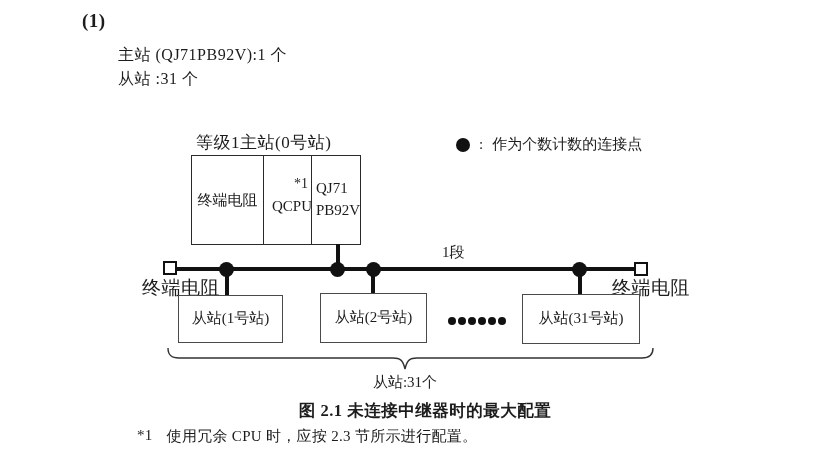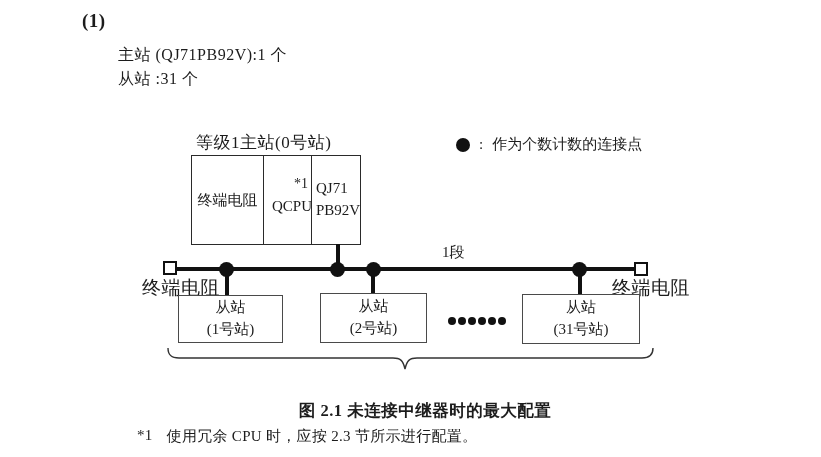--- a/index.html
+++ b/index.html
@@ -25,21 +25,21 @@
   .qcpu-txt{position:absolute;left:8px;top:42px;}
   .note-ref{position:absolute;right:3px;top:20px;font-size:14px;}
   
   .busline{left:170px;top:267px;width:471px;height:4px;background:#111;}
   .drop{width:4px;background:#111;}
   .cdot{width:15px;height:15px;border-radius:50%;background:#111;}
   .term-sq{width:10px;height:10px;background:#fff;border:2px solid #111;}
   .term-label{font-size:19px;letter-spacing:0.5px;}
   #segment-label{left:442px;top:243px;font-size:15px;}
   
-  .slave-box{border:1.5px solid #4a4a4a;box-sizing:border-box;display:flex;flex-direction:column;
+  .slave-box{border:1.5px solid #4a4a4a;box-sizing:border-box;display:flex;flex-direction:row;
     align-items:center;justify-content:center;font-size:15px;line-height:1.45;background:#fff;text-align:center;}
   #slave1{left:178px;top:295px;width:105px;height:48px;}
   #slave2{left:320px;top:293px;width:107px;height:50px;}
   #slave3{left:522px;top:294px;width:118px;height:50px;}
   
   #ellipsis{left:448px;top:317px;display:flex;gap:2px;align-items:center;}
   .edot{width:8px;height:8px;border-radius:50%;background:#111;display:inline-block;}
   
   #brace{left:160px;top:344px;}
   #slave-total{left:340px;top:373px;width:130px;text-align:center;font-size:15px;}
@@ -114,20 +114,21 @@
       <span class="edot"></span>
       <span class="edot"></span>
       <span class="edot"></span>
       <span class="edot"></span>
       <span class="edot"></span>
     </div>
 
   <svg id="brace" class="abs" width="502" height="32" viewBox="0 0 502 32">
     <path d="M8,4 C8,11 11,14 19,14 L233,14 C240,14 243,16 245,25 C247,16 250,14 257,14 L482,14 C489,14 493,11 493,4" fill="none" stroke="#333" stroke-width="1.4"></path>
   </svg>
+  <div id="slave-total" class="abs">从站:31个</div>
 
   <div id="caption" class="abs">图 2.1 未连接中继器时的最大配置</div>
 
   <div id="footnote" class="abs">
     <span>*1</span>
     <span>使用冗余 CPU 时，应按 2.3 节所示进行配置。</span>
   </div>
 
 </div>
 

